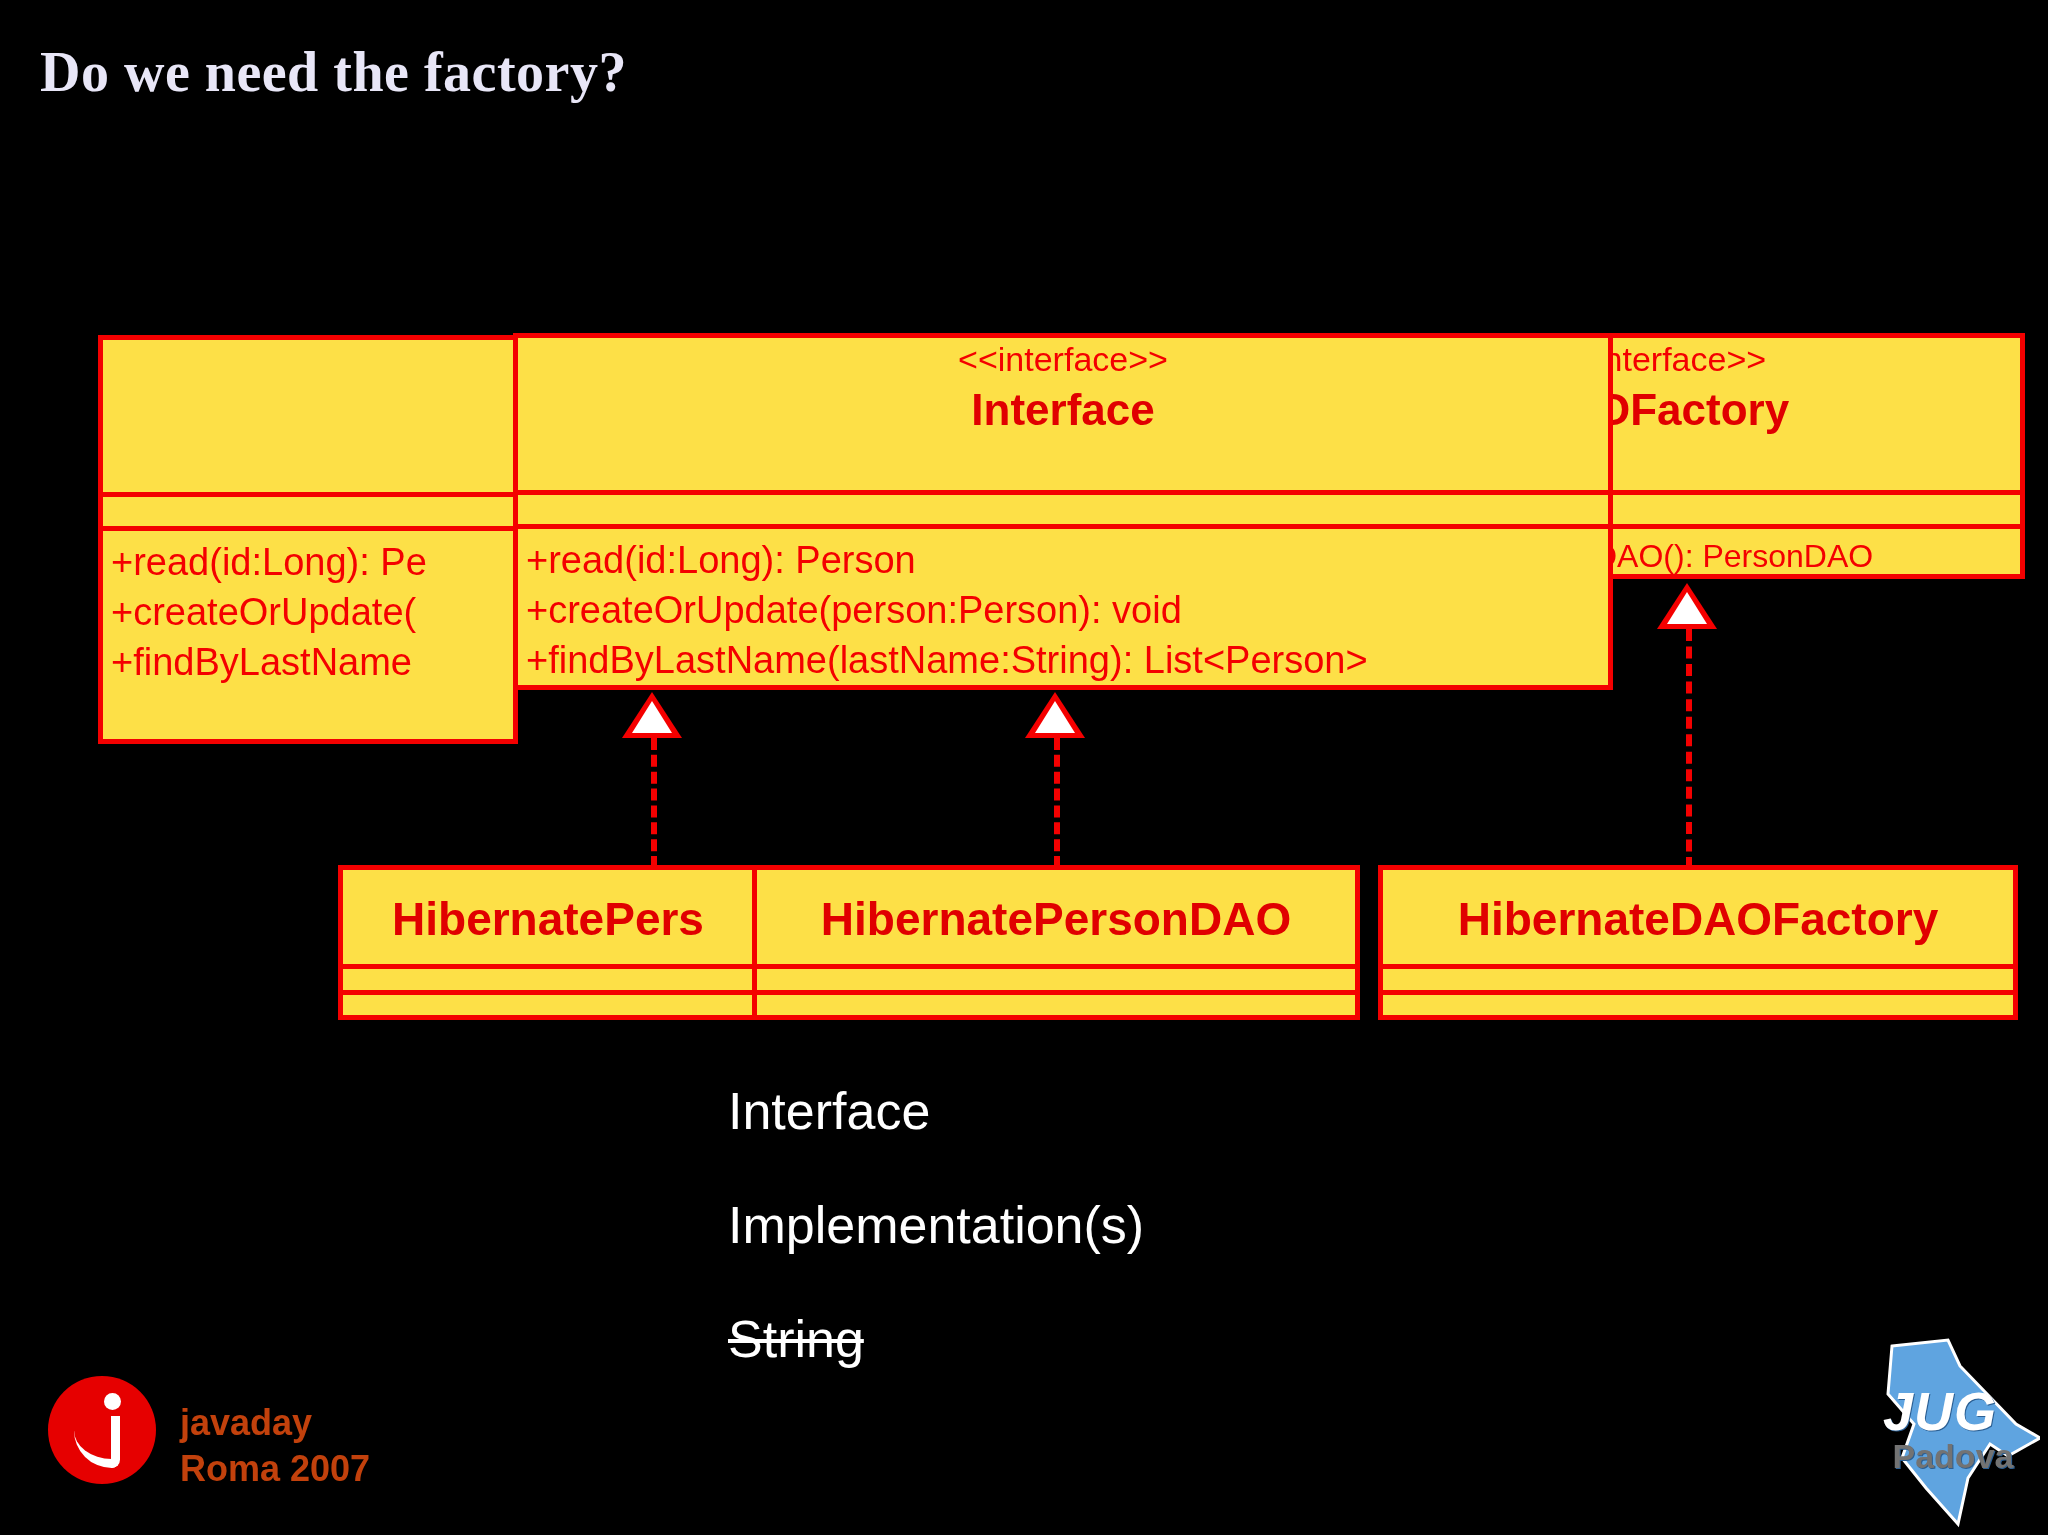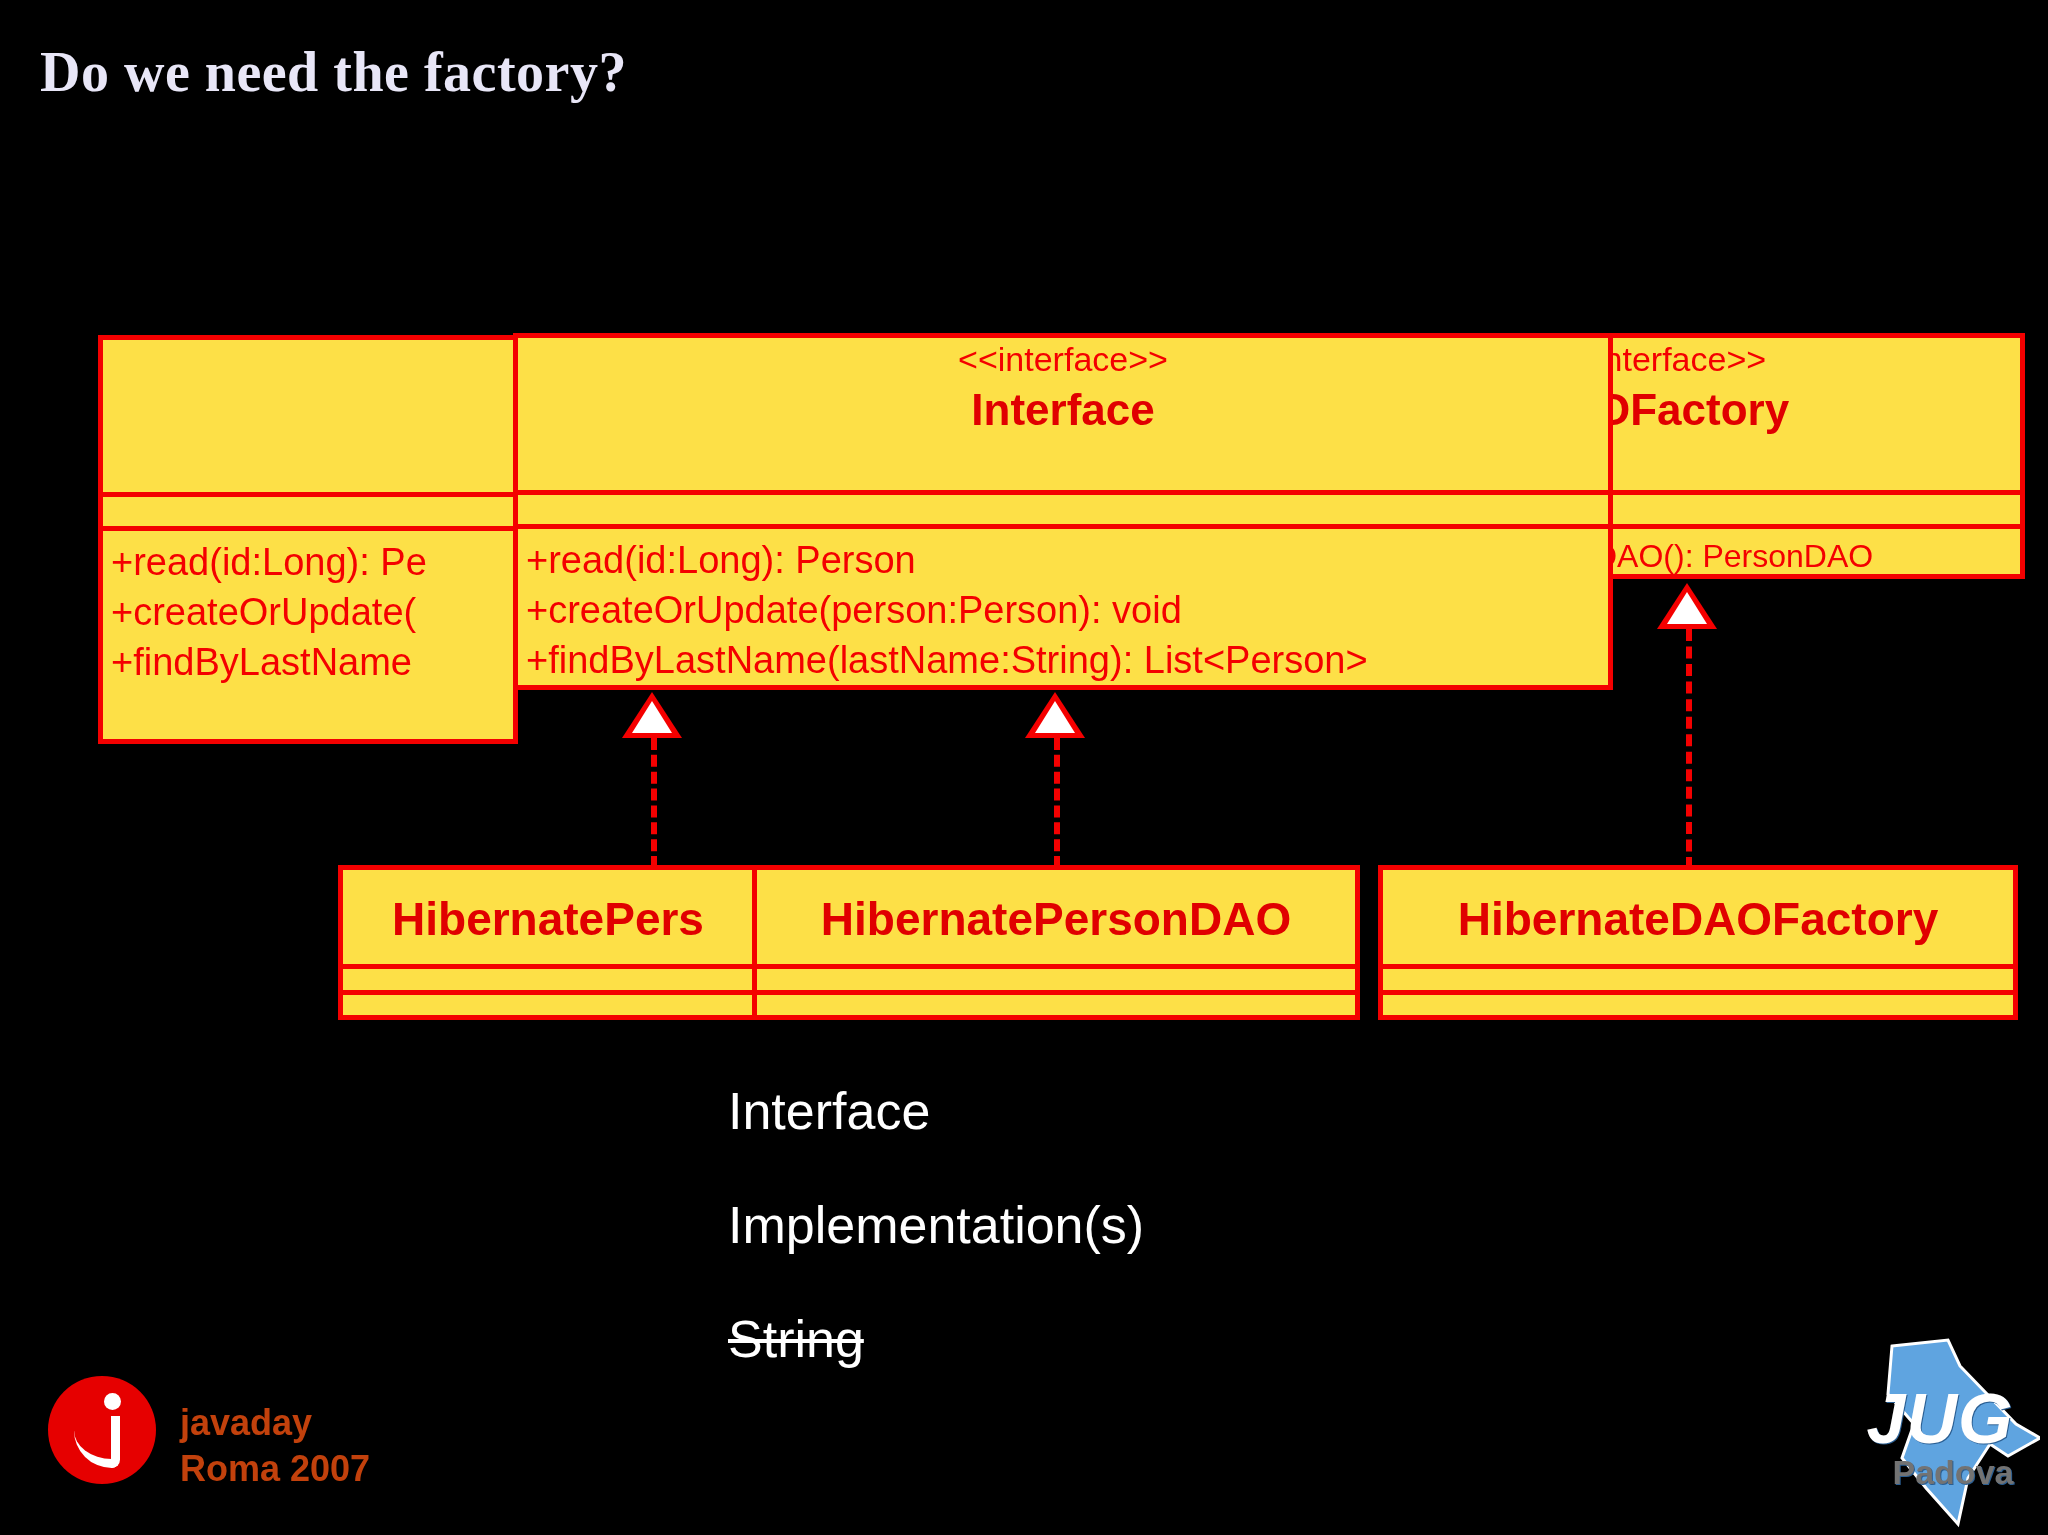--- a/index.html
+++ b/index.html
@@ -195,21 +195,21 @@
     position: absolute;
     left: 0; top: 48px;
     width: 200px;
     text-align: center;
     pointer-events: none;
   }
   #jug-main {
     color: #ffffff;
     font-weight: bold;
     font-style: italic;
-    font-size: 70px;
+    font-size: 54px;
     line-height: 0.95;
     letter-spacing: 1px;
     text-shadow: 1px 1px 0 #2b5f93;
   }
   #jug-sub {
     color: #737373;
     font-weight: bold;
     font-size: 34px;
     line-height: 1.05;
     margin-top: 2px;

